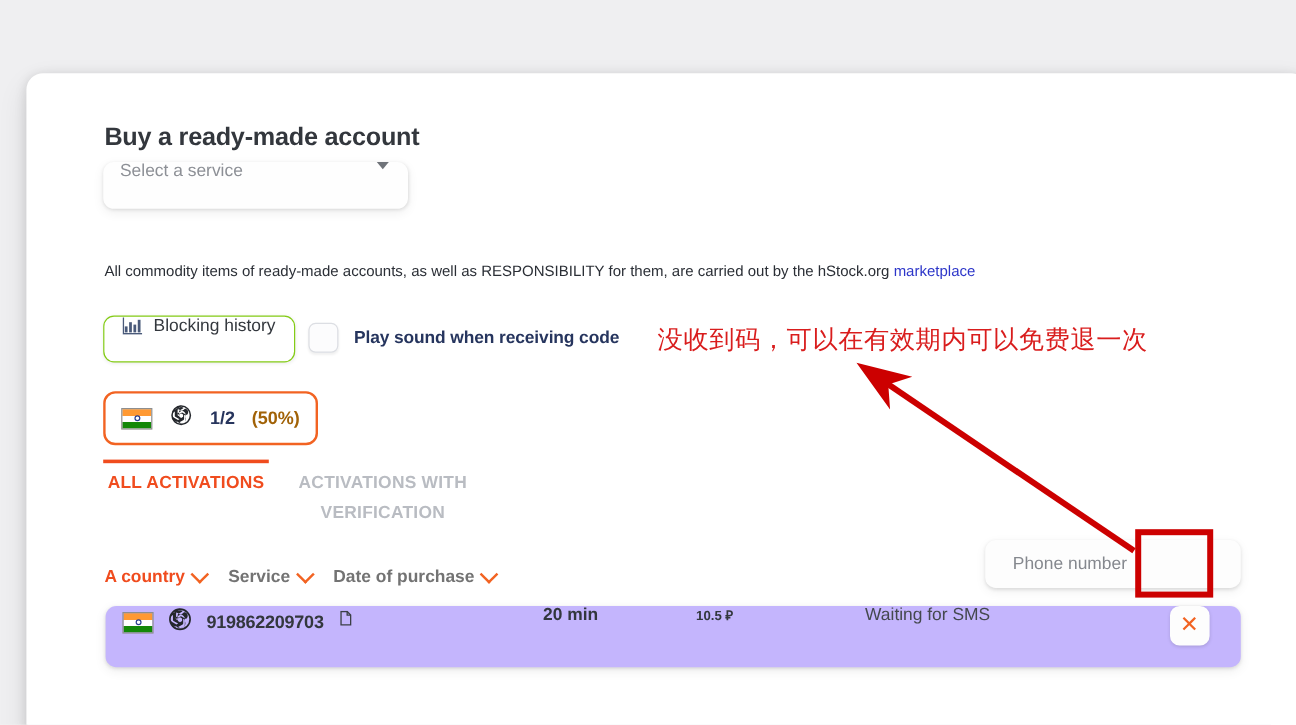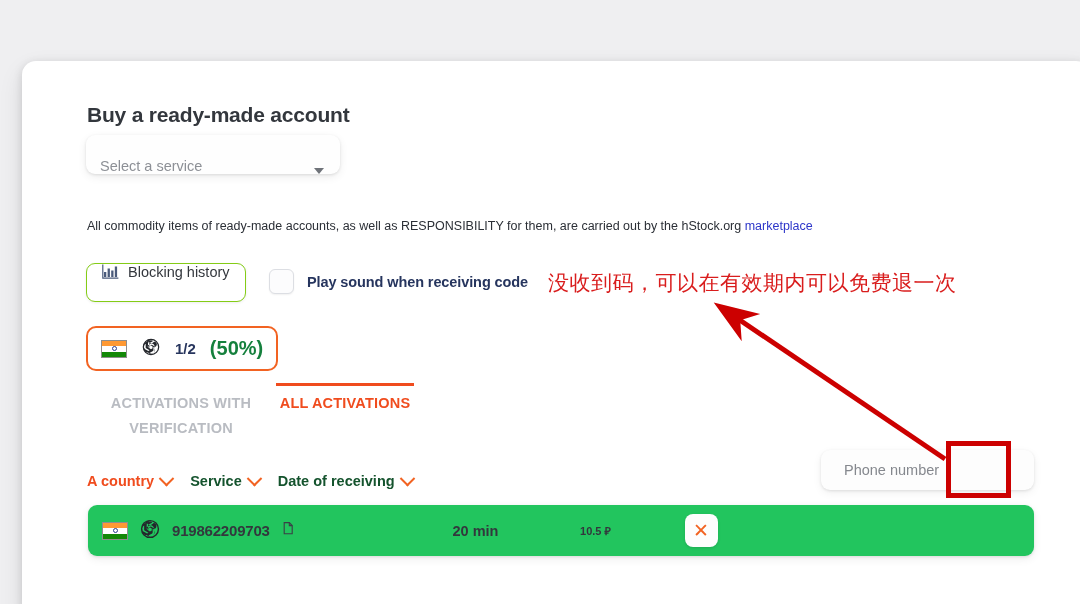--- a/index.html
+++ b/index.html
@@ -52,21 +52,21 @@
   .select-box {
     position: absolute;
     left: 64px;
     top: 74px;
     width: 254px;
     height: 39px;
     background: #fefefe;
     border-radius: 9px;
     box-shadow: 0 1px 3px rgba(0,0,0,0.10), 0 3px 10px rgba(0,0,0,0.07);
     display: flex;
-    align-items: flex-end;
+    align-items: flex-start;
     padding: 0 14px;
     box-sizing: border-box;
   }
   .select-placeholder {
     font-size: 14.5px;
     color: #8d9096;
     flex: 1;
   }
   .caret-tri {
     width: 0; height: 0;
@@ -107,21 +107,21 @@
     box-shadow: 0 1px 3px rgba(0,0,0,0.07);
   }
   .blk-label {
     font-size: 14.5px;
     color: #33373d;
   }
   .chart-ico { display: block; }
 
   .sound-wrap {
     position: absolute;
-    left: 247px;
+    left: 235px;
     top: 208px;
     display: flex;
     align-items: center;
     gap: 13px;
   }
   .cbox {
     width: 23px;
     height: 23px;
     background: #fcfcfd;
     border: 1px solid #dcdee3;
@@ -168,23 +168,23 @@
     border: 1px solid #2a3d8f;
     border-radius: 50%;
     box-sizing: border-box;
   }
   .stat-count {
     font-size: 15px;
     font-weight: bold;
     color: #27355d;
   }
   .stat-pct {
-    font-size: 20px;
-    font-weight: bold;
-    color: #15803d;
+    font-size: 15px;
+    font-weight: bold;
+    color: #a16207;
   }
 
   
   .tabs {
     position: absolute;
     left: 64px;
     top: 322px;
     display: flex;
     gap: 0px;
   }
@@ -215,21 +215,21 @@
     display: flex;
     align-items: center;
     gap: 18px;
   }
   .filter {
     display: flex;
     align-items: center;
     gap: 7px;
     font-size: 14.5px;
     font-weight: bold;
-    color: #14532d;
+    color: #737373;
   }
   .filter.active { color: #f04c1e; }
   .chev {
     width: 9px; height: 9px;
     border-right: 2px solid #f26322;
     border-bottom: 2px solid #f26322;
     transform: rotate(45deg) translate(-2px,-2px);
   }
 
   
@@ -250,25 +250,25 @@
     color: #85888e;
   }
 
   
   .row {
     position: absolute;
     left: 66px;
     top: 444px;
     width: 946px;
     height: 51px;
-    background: #22c55e;
+    background: #c4b5fd;
     border-radius: 9px;
     box-shadow: 0 1px 3px rgba(0,0,0,0.10), 0 3px 10px rgba(0,0,0,0.07);
     display: flex;
-    align-items: center;
+    align-items: flex-start;
     box-sizing: border-box;
   }
   .cell-id {
     display: flex;
     align-items: center;
     gap: 11px;
     padding-left: 14px;
     width: 330px;
     box-sizing: border-box;
   }
@@ -406,35 +406,35 @@
         <svg width="20" height="20" viewBox="0 0 24 24">
           <path d="M12 2.4c-2.3 0-4.3 1.4-5.1 3.4-2.2.3-3.9 2.1-3.9 4.4 0 .9.2 1.7.7 2.4-.8 2 .1 4.3 2 5.4.9.5 1.9.7 2.9.5 1 1.4 2.7 2.1 4.4 1.8 2.2-.3 3.9-2.1 3.9-4.4 0-.9-.2-1.7-.7-2.4.8-2-.1-4.3-2-5.4-.9-.5-1.9-.7-2.9-.5-.7-1-1.8-1.6-3-1.7zm0 1.5c.9 0 1.8.4 2.4 1-.1.1-.2.1-.3.2l-3.7 2.1c-.3.2-.5.5-.5.9v4.9l-1.5-.9V7.3c0-1.9 1.6-3.4 3.6-3.4zm3.6 1.7c1.2-.1 2.4.5 3 1.6.9 1.6.4 3.6-1.2 4.6-.1-.1-.2-.1-.3-.2l-3.7-2.1c-.3-.2-.7-.2-1 0l-4.2 2.4v-1.7l3.9-2.3c1-.6 2.2-.8 3.5-2.3zM5.6 8.2v4.5c0 .4.2.7.5.9l4.2 2.4-1.5.9-3.9-2.3c-1.6-1-2.2-3-1.2-4.6.4-.8 1.1-1.4 1.9-1.8zm9.3 3.4l1.5.9v4.2c0 1.9-1.6 3.4-3.6 3.4-.9 0-1.8-.4-2.4-1 .1-.1.2-.1.3-.2l3.7-2.1c.3-.2.5-.5.5-.9v-4.3zm-2.9-1.3l1.9 1.1v2.2l-1.9 1.1-1.9-1.1v-2.2l1.9-1.1z" fill="#24272c"></path>
           <circle cx="12" cy="12" r="9.2" fill="none" stroke="#24272c" stroke-width="1.5"></circle>
         </svg>
       </span>
       <span class="stat-count">1/2</span>
       <span class="stat-pct">(50%)</span>
     </div>
 
     <div class="tabs">
+      <div class="tab active">ALL ACTIVATIONS</div>
       <div class="tab inactive">ACTIVATIONS WITH VERIFICATION</div>
-      <div class="tab active">ALL ACTIVATIONS</div>
     </div>
 
     <div class="filters">
       <div class="filter active">
         <span>A country</span>
         <span class="chev"></span>
       </div>
       <div class="filter">
         <span>Service</span>
         <span class="chev"></span>
       </div>
       <div class="filter">
-        <span>Date of receiving</span>
+        <span>Date of purchase</span>
         <span class="chev"></span>
       </div>
     </div>
 
     <div class="phone-search">
       <span>Phone number</span>
     </div>
 
     <div class="row">
       <div class="cell-id">
@@ -448,20 +448,21 @@
         <span class="phone-num">919862209703</span>
         <span class="copy-ico">
           <svg width="13" height="14" viewBox="0 0 13 14">
             <path d="M2.2 0.6 h5.1 l2.9 2.9 v8.2 h-8 z" fill="none" stroke="#3b3f46" stroke-width="1.1"></path>
             <path d="M7.3 0.6 v3 h2.9" fill="none" stroke="#3b3f46" stroke-width="1.1"></path>
           </svg>
         </span>
       </div>
       <div class="cell-time">20 min</div>
       <div class="cell-price">10.5 ₽</div>
+      <div class="cell-status">Waiting for SMS</div>
       <div class="cell-action">
         <div class="x-btn">✕</div>
       </div>
     </div>
 
 
   </div>
 </div>
 
 <div class="annot-text">没收到码，可以在有效期内可以免费退一次</div>

